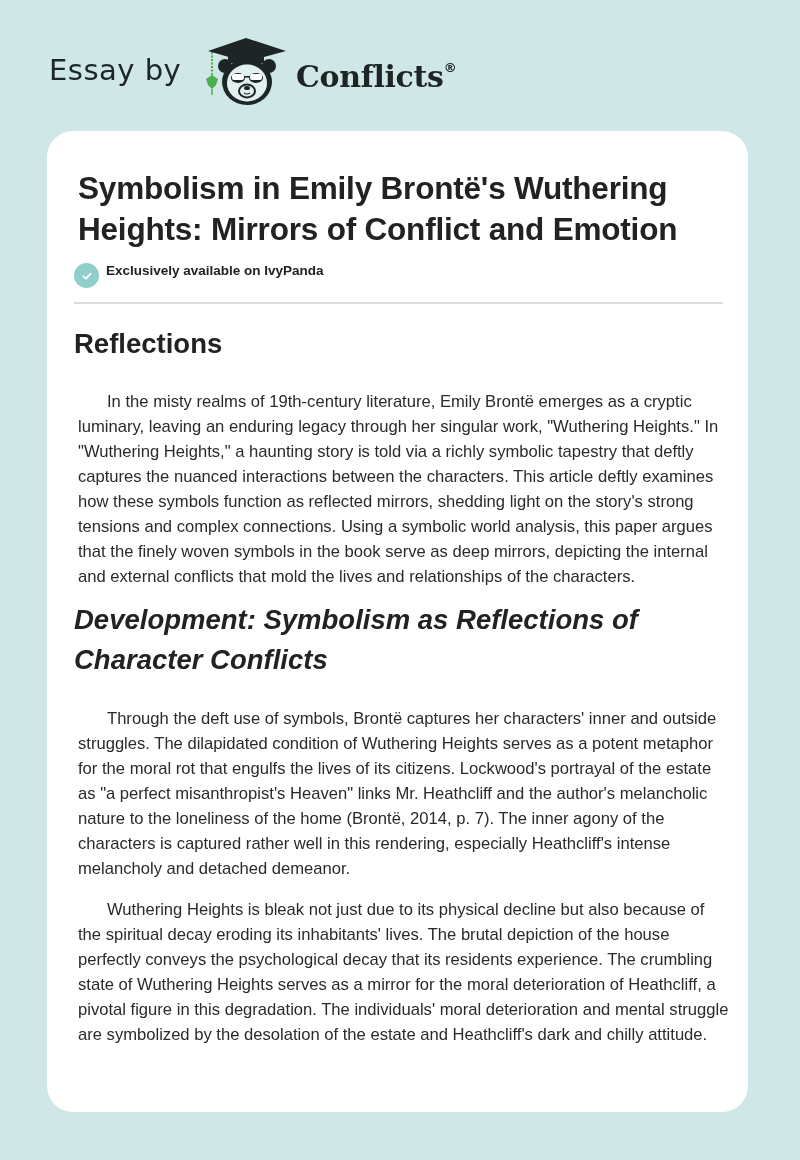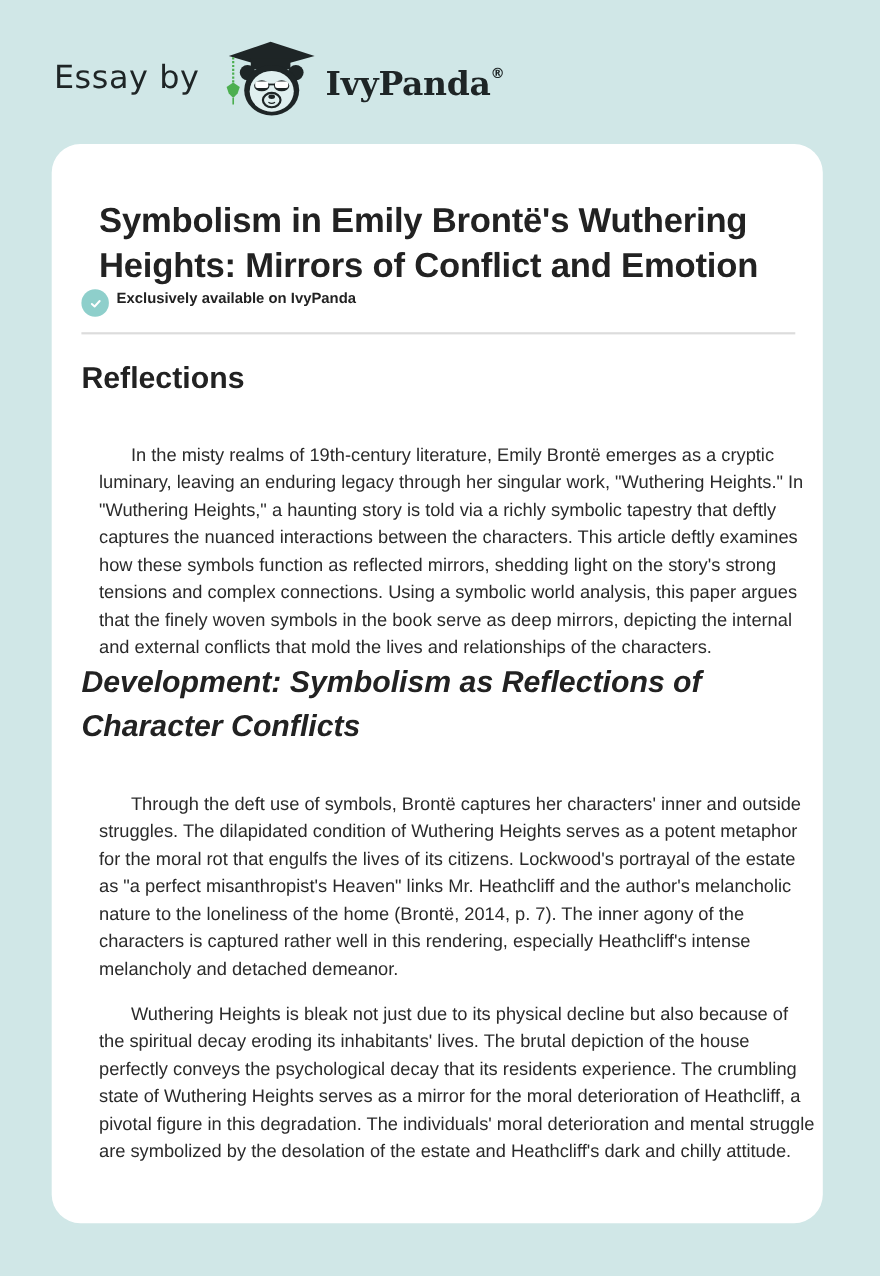--- a/index.html
+++ b/index.html
@@ -70,21 +70,21 @@
     .card-inner {
       position: absolute;
       left: 27px;
       top: 0;
       width: 650px;
     }
     h1.title {
       position: absolute;
       left: 0;
       top: 33px;
-      margin: 16px;
+      margin: 4px;
       width: 660px;
       font-size: 31.5px;
       font-weight: bold;
       line-height: 41px;
       color: #222222;
       letter-spacing: -0.2px;
     }
     .exclusive {
       position: absolute;
       left: 0;
@@ -121,21 +121,21 @@
       margin: 0;
       font-size: 27.5px;
       font-weight: bold;
       line-height: 40px;
       color: #222222;
       width: 650px;
     }
     p.para {
       position: absolute;
       left: 0;
-      margin: 16px;
+      margin: 4px;
       width: 652px;
       font-size: 16.6px;
       line-height: 25px;
       color: #2a2a2a;
       text-indent: 29px;
     }
   </style>
 </head>
 <body>
 
@@ -164,21 +164,21 @@
       <rect x="32" y="39" width="12" height="6" rx="2" fill="#ffffff"></rect>
       <rect x="50" y="39" width="12" height="6" rx="2" fill="#ffffff"></rect>
       <rect x="44" y="41" width="6" height="1.6" fill="#1e2526"></rect>
 
       <ellipse cx="47" cy="56" rx="8" ry="6.5" fill="none" stroke="#1e2526" stroke-width="2"></ellipse>
       <ellipse cx="47" cy="53" rx="3" ry="2" fill="#1e2526"></ellipse>
       <path d="M44,58 Q47,60 50,58" stroke="#1e2526" stroke-width="1.2" fill="none"></path>
     </svg>
   </div>
 
-  <div class="brand-name"><span>IvyPanda</span><sup>®</sup></div>
+  <div class="brand-name"><span>Conflicts</span><sup>®</sup></div>
 </div>
 
 <div class="card">
   <div class="card-inner">
 
     <h1 class="title">Symbolism in Emily Brontë's Wuthering Heights: Mirrors of Conflict and Emotion</h1>
 
     <div class="exclusive">
       <span class="check-badge">
         <svg width="12" height="12" viewBox="0 0 12 12" xmlns="http://www.w3.org/2000/svg">

